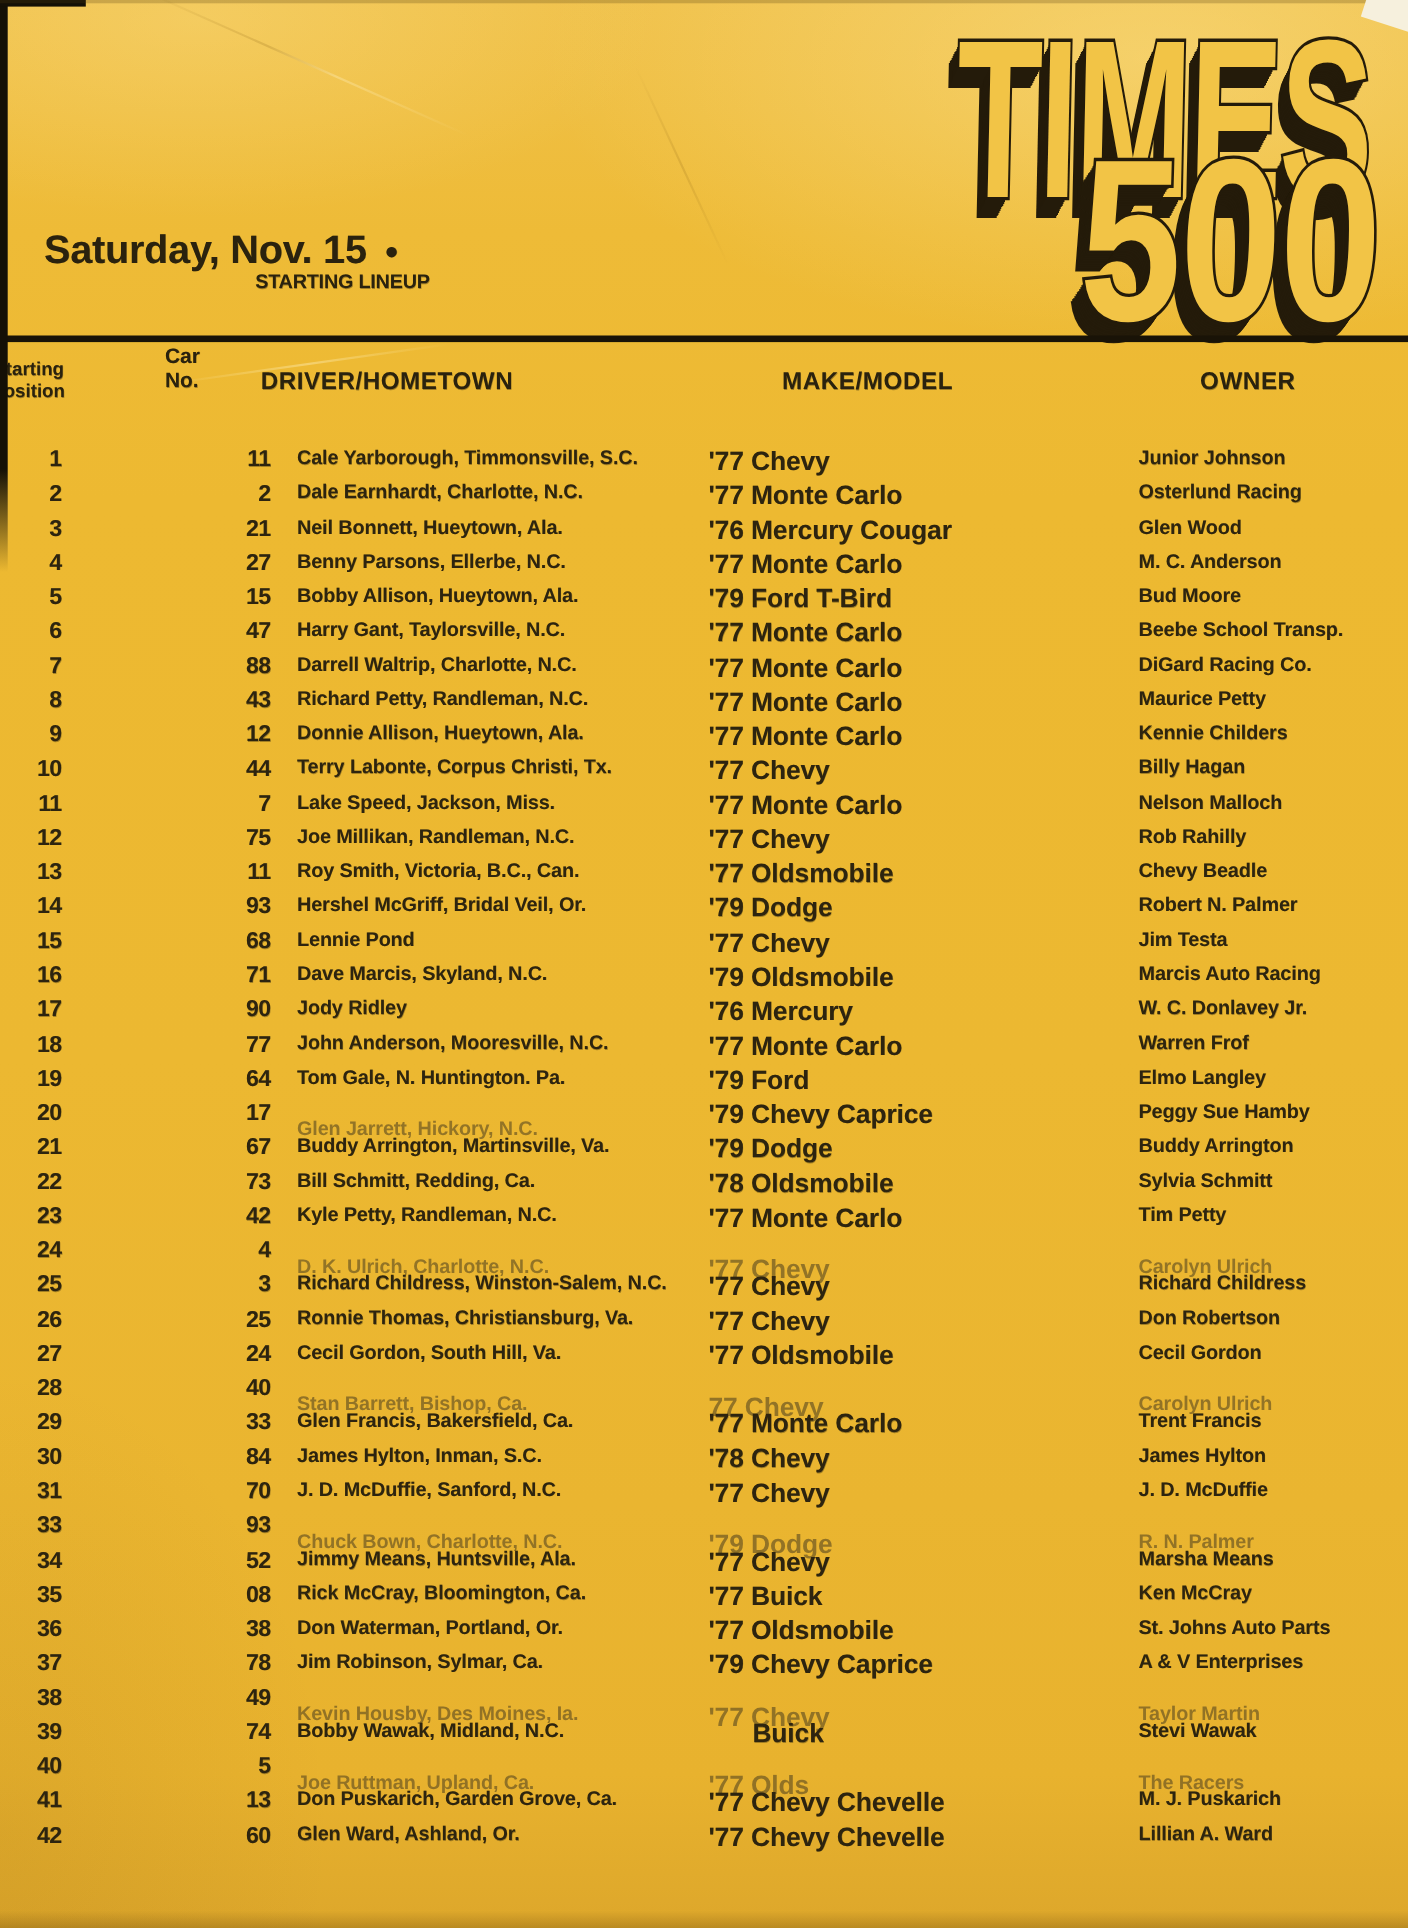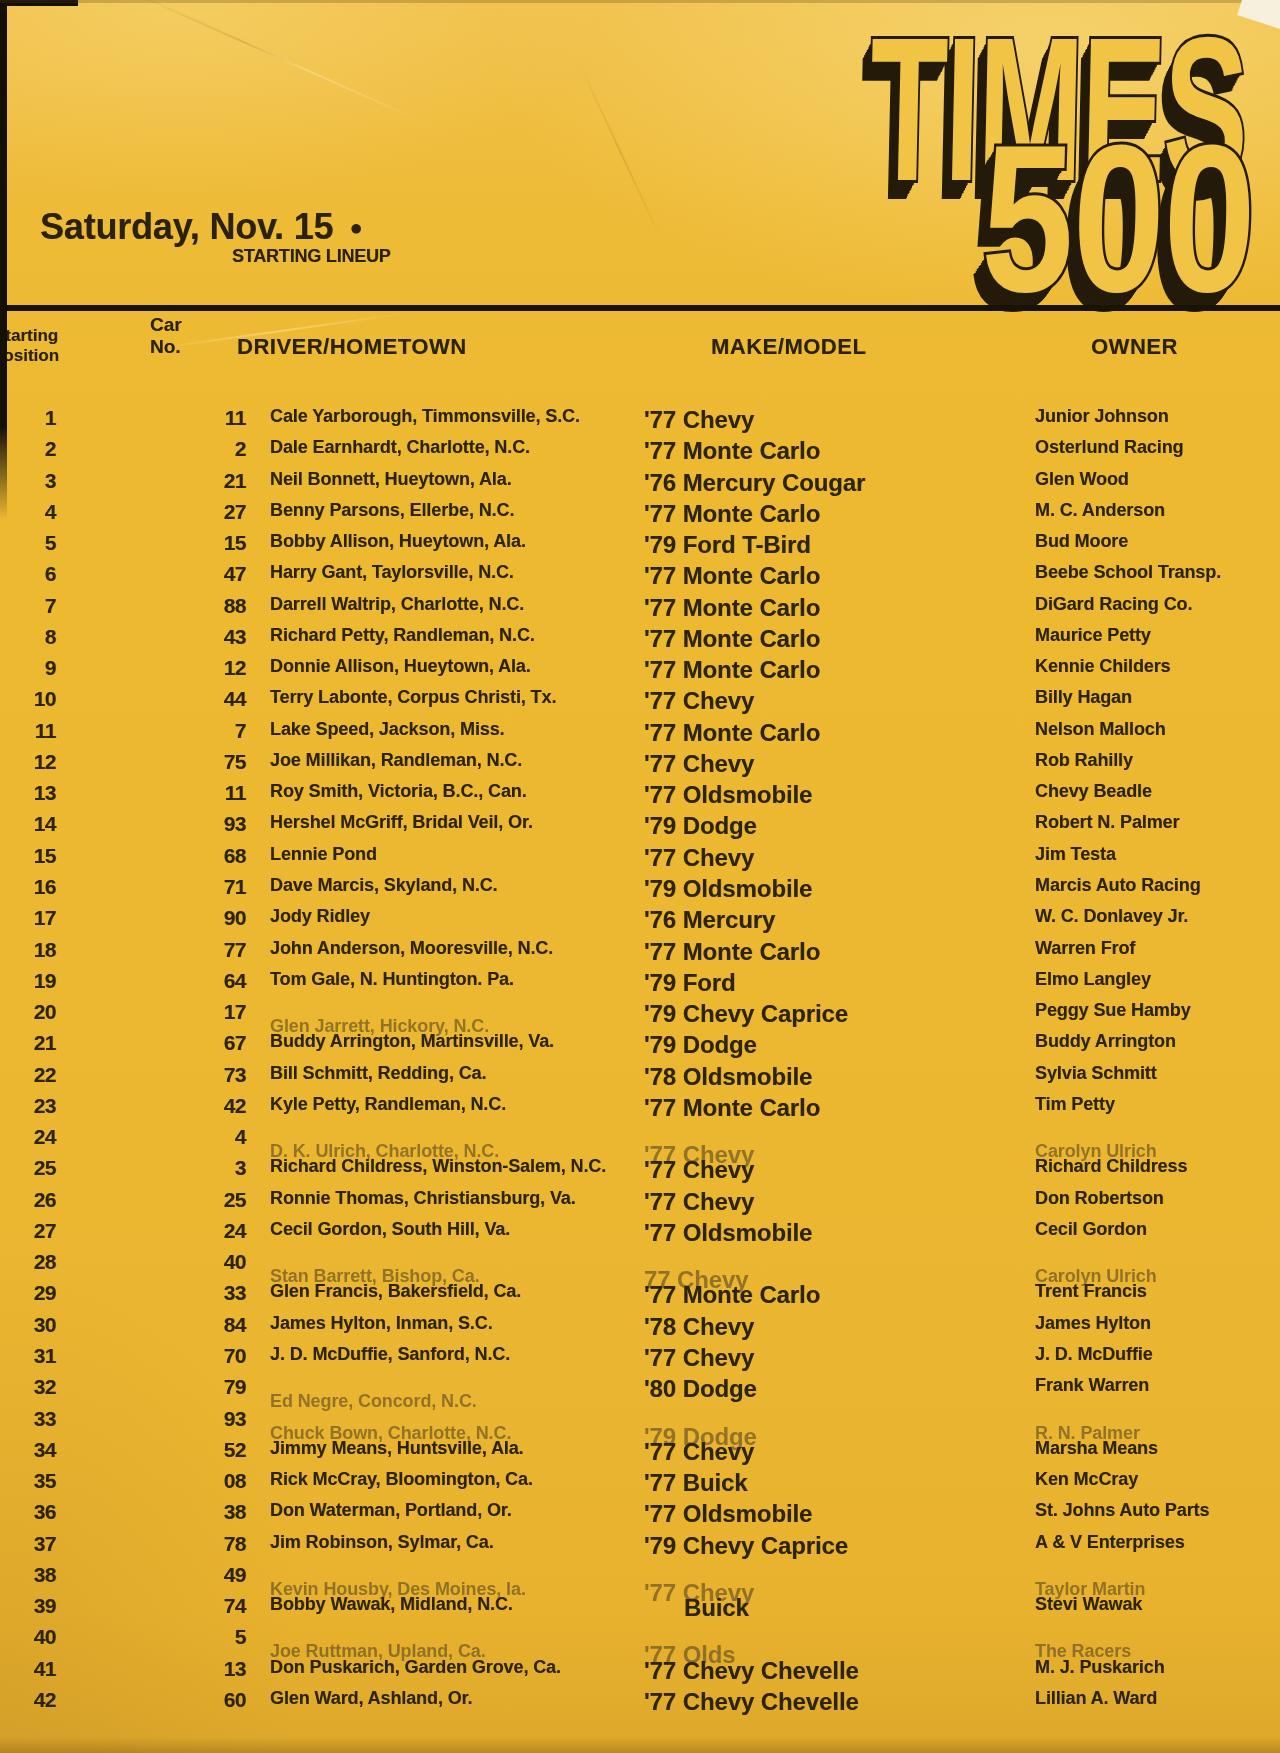--- a/index.html
+++ b/index.html
@@ -318,27 +318,20 @@
         <span class="cell owner">James Hylton</span>
       </div>
       <div class="row">
         <span class="cell pos">31</span>
         <span class="cell car">70</span>
         <span class="cell driver">J. D. McDuffie, Sanford, N.C.</span>
         <span class="cell make">'77 Chevy</span>
         <span class="cell owner">J. D. McDuffie</span>
       </div>
       <div class="row">
-        <span class="cell pos">32</span>
-        <span class="cell car">79</span>
-        <span class="cell driver faint">Ed Negre, Concord, N.C.</span>
-        <span class="cell make">'80 Dodge</span>
-        <span class="cell owner">Frank Warren</span>
-      </div>
-      <div class="row">
         <span class="cell pos">33</span>
         <span class="cell car">93</span>
         <span class="cell driver faint">Chuck Bown, Charlotte, N.C.</span>
         <span class="cell make faint">'79 Dodge</span>
         <span class="cell owner faint">R. N. Palmer</span>
       </div>
       <div class="row">
         <span class="cell pos">34</span>
         <span class="cell car">52</span>
         <span class="cell driver">Jimmy Means, Huntsville, Ala.</span>

